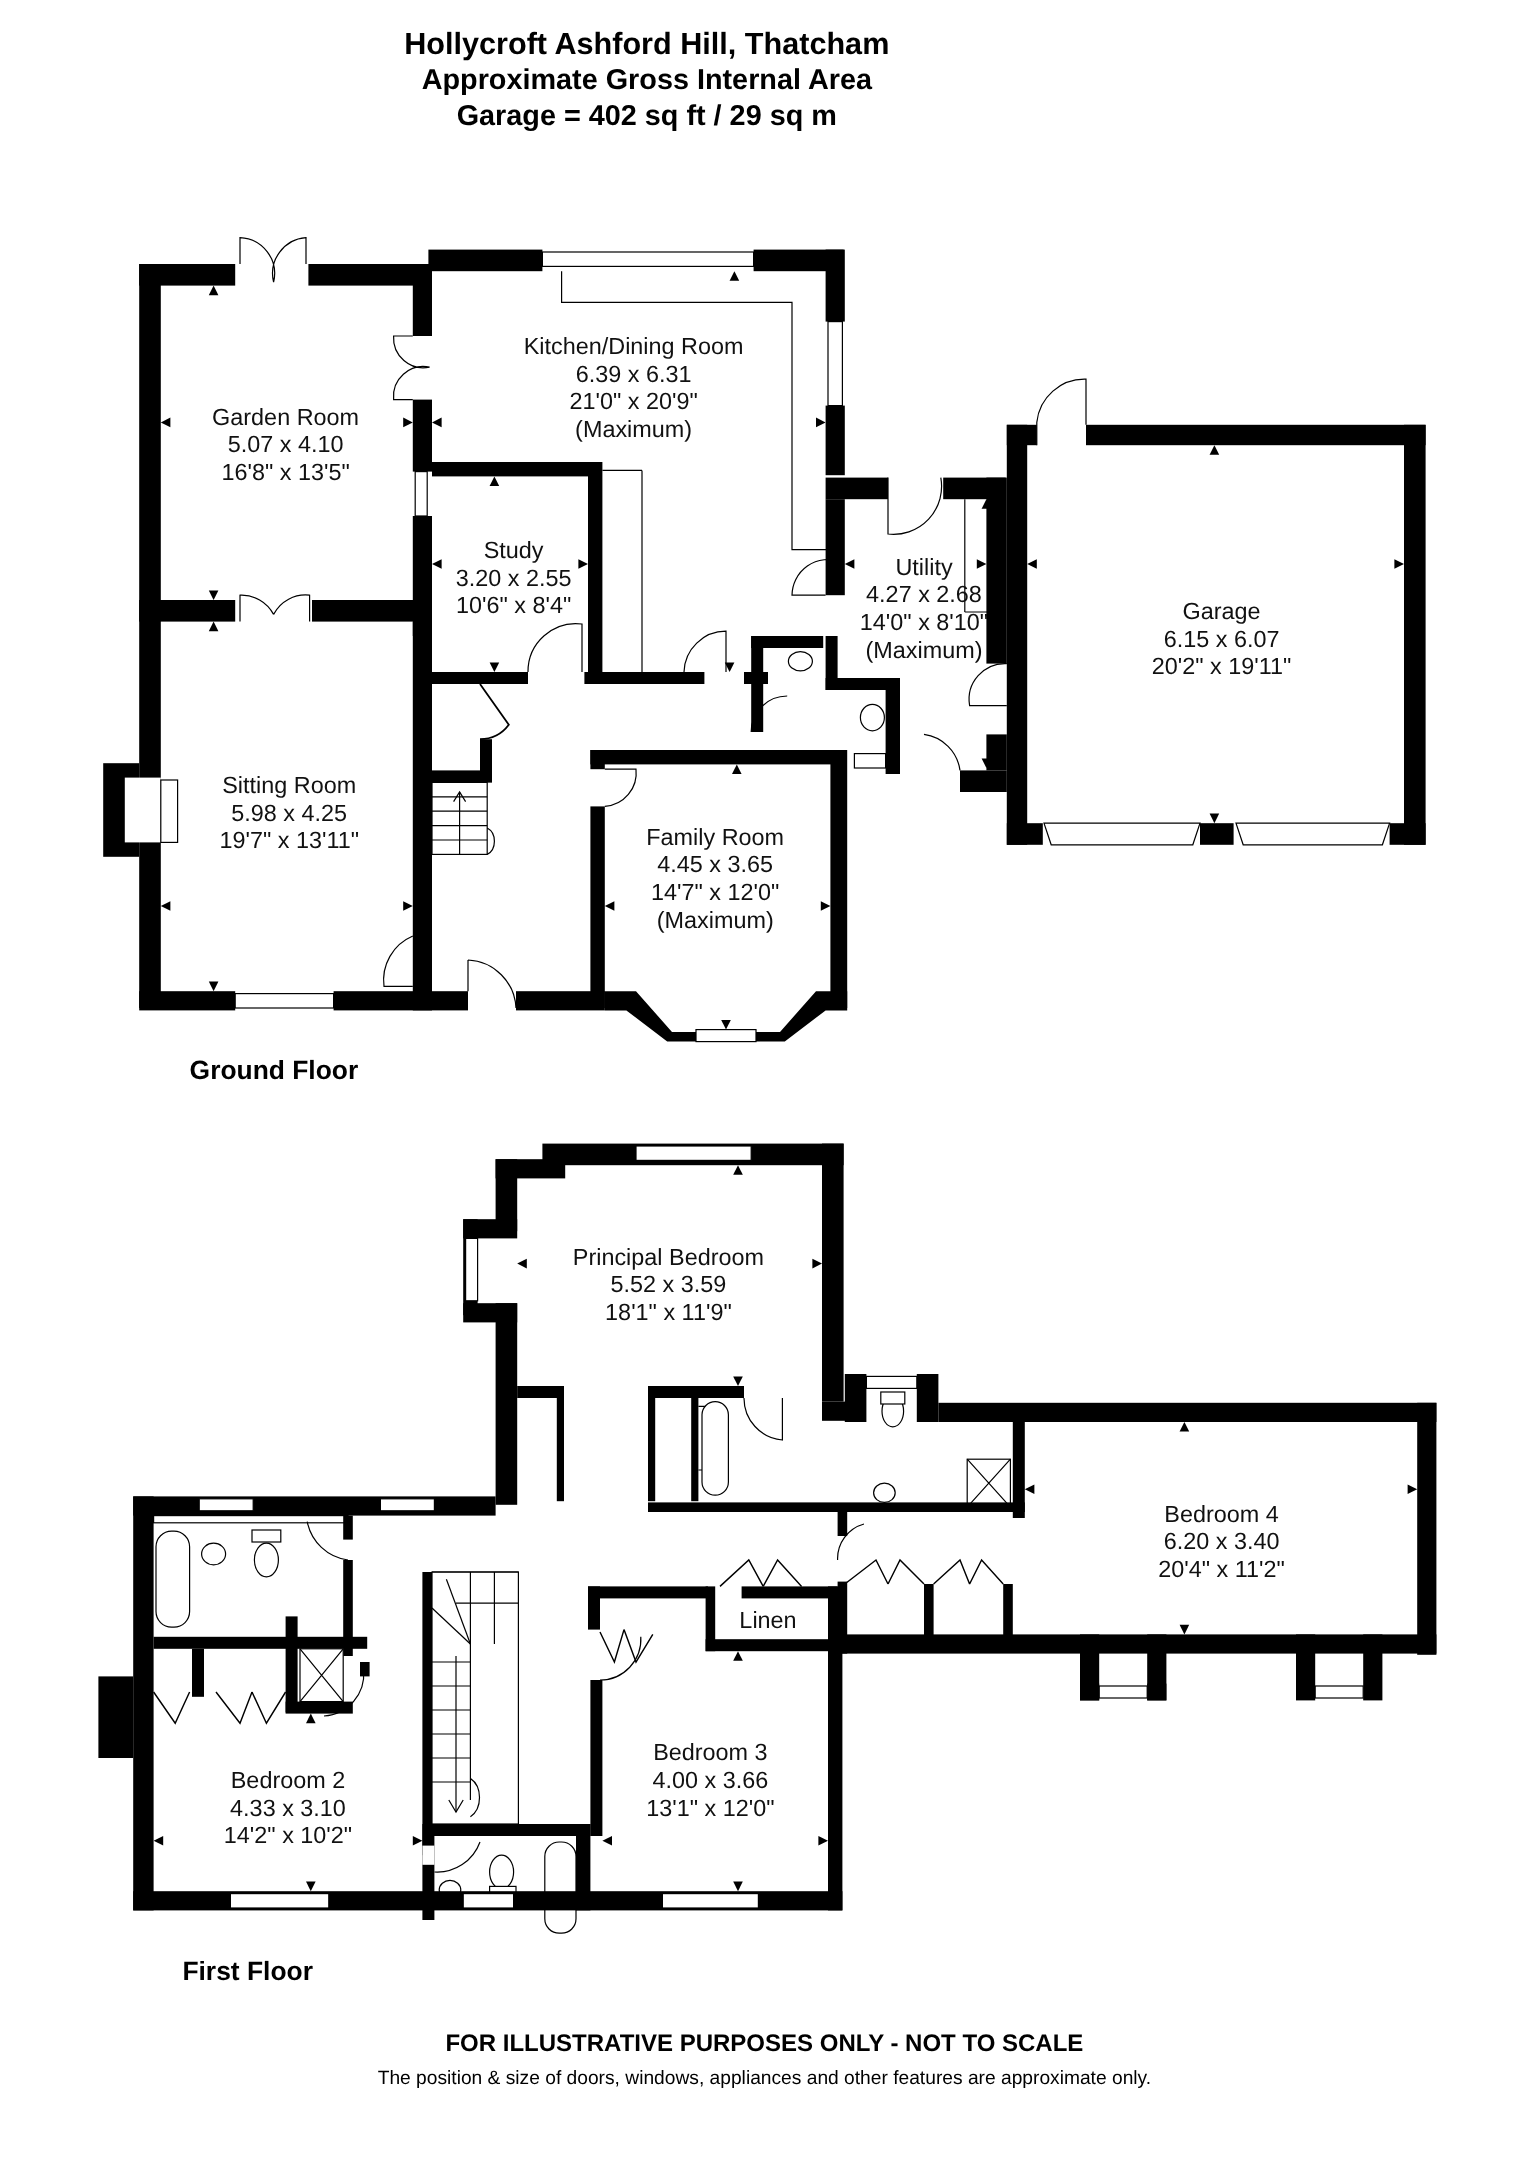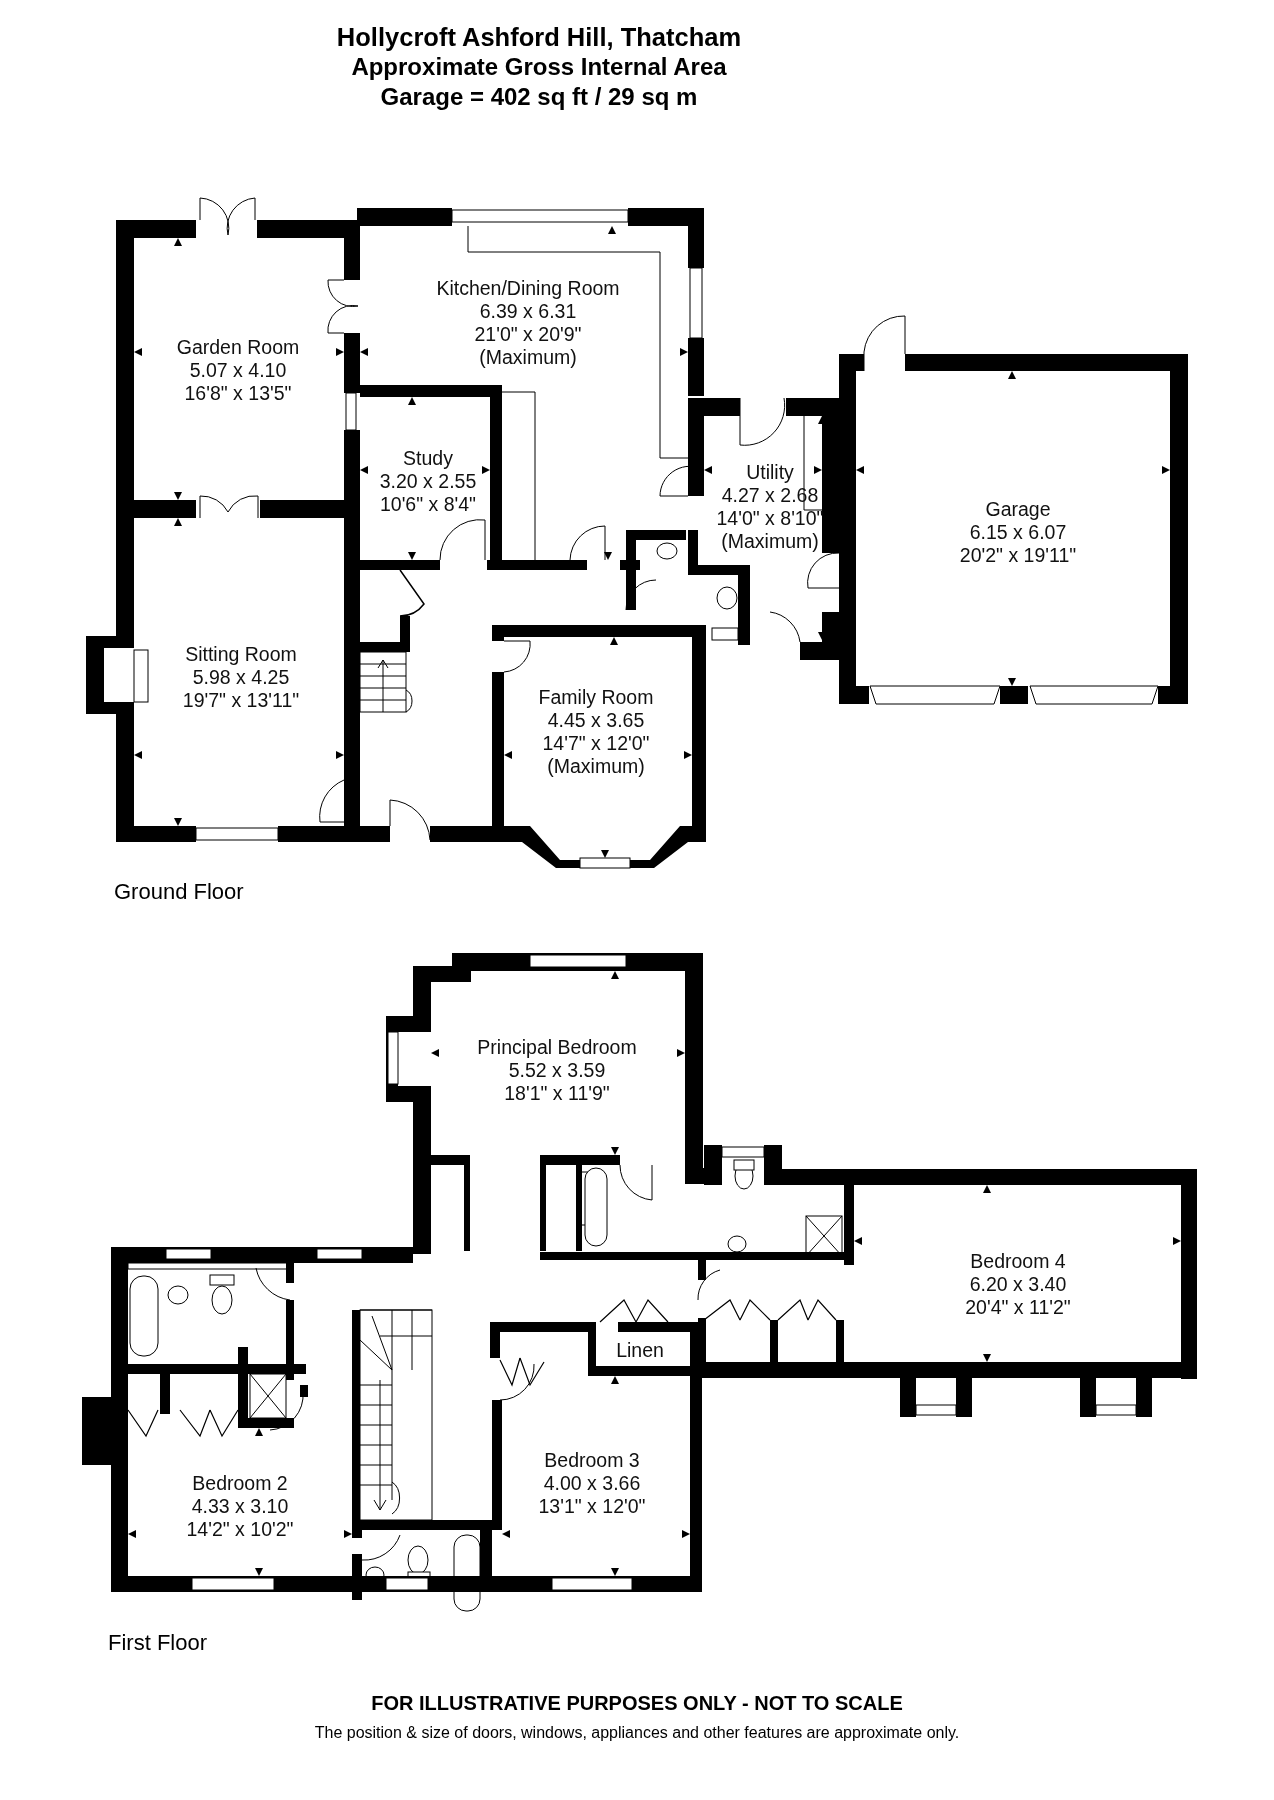--- a/index.html
+++ b/index.html
@@ -3,21 +3,21 @@
 <meta charset="utf-8">
 <style>
   html, body { margin:0; padding:0; background:#ffffff; }
   body { width:1274px; height:1800px; position:relative; overflow:hidden;
          font-family:"Liberation Sans", "DejaVu Sans", sans-serif; color:#000; }
   .header { position:absolute; left:0; top:22px; width:1078px; text-align:center; }
   .header div { font-weight:bold; font-size:24px; line-height:30px; }
   .header .title { font-size:25.5px; }
   svg#plan { position:absolute; left:0; top:0; width:1274px; height:1800px; }
   .room-label text { font-family:"Liberation Sans", "DejaVu Sans", sans-serif; font-size:19.5px; fill:#111; text-anchor:middle; }
-  .floor-label { position:absolute; font-weight:normal; font-size:22px; }
+  .floor-label { position:absolute; font-weight:bold; font-size:22px;margin-left:44px; }
   .footer { position:absolute; left:0; top:1688px; width:1274px; text-align:center; }
   .footer .disclaimer { font-weight:bold; font-size:20px; line-height:30px; }
   .footer .note { font-size:16px; line-height:29px; }
 </style>
 </head>
 <body>
 
 <div class="header">
   <div class="title">Hollycroft Ashford Hill, Thatcham</div>
   <div>Approximate Gross Internal Area</div>

